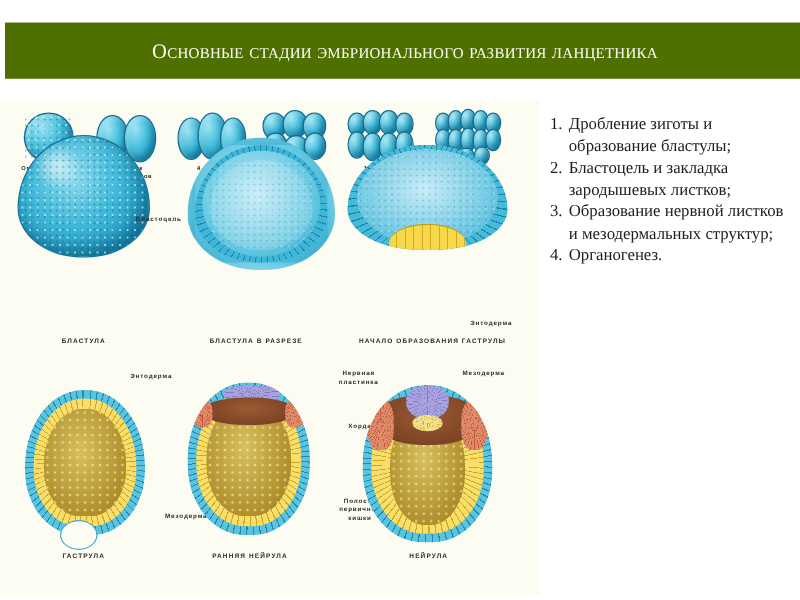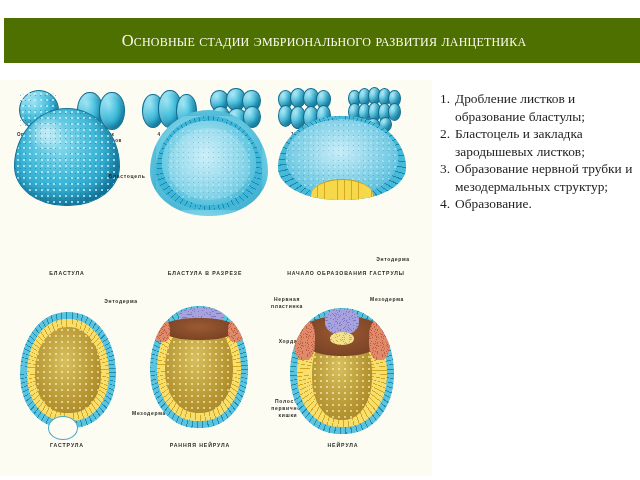--- a/index.html
+++ b/index.html
@@ -339,30 +339,30 @@
       <div class="patch" style="left:38%;top:24px;width:24%;height:13px;border-radius:48%;background:repeating-conic-gradient(from 0deg,#f3e08a 0deg 12deg,#cdae3b 12deg 14deg);"></div>
     </div>
     <div class="cap" style="left:300px;top:362px;width:86px;">Нейрула</div>
 
   </div>
 
   <div class="textpanel">
     <ol>
       <li>
         <span class="li-num">1.</span>
-        <span class="li-text">Дробление листков и образование бластулы;</span>
+        <span class="li-text">Дробление зиготы и образование бластулы;</span>
       </li>
       <li>
         <span class="li-num">2.</span>
         <span class="li-text">Бластоцель и закладка зародышевых листков;</span>
       </li>
       <li>
         <span class="li-num">3.</span>
-        <span class="li-text">Образование нервной трубки и мезодермальных структур;</span>
+        <span class="li-text">Образование нервной листков и мезодермальных структур;</span>
       </li>
       <li>
         <span class="li-num">4.</span>
-        <span class="li-text">Образование.</span>
+        <span class="li-text">Органогенез.</span>
       </li>
     </ol>
   </div>
 
 </div>
 
 </body></html>

